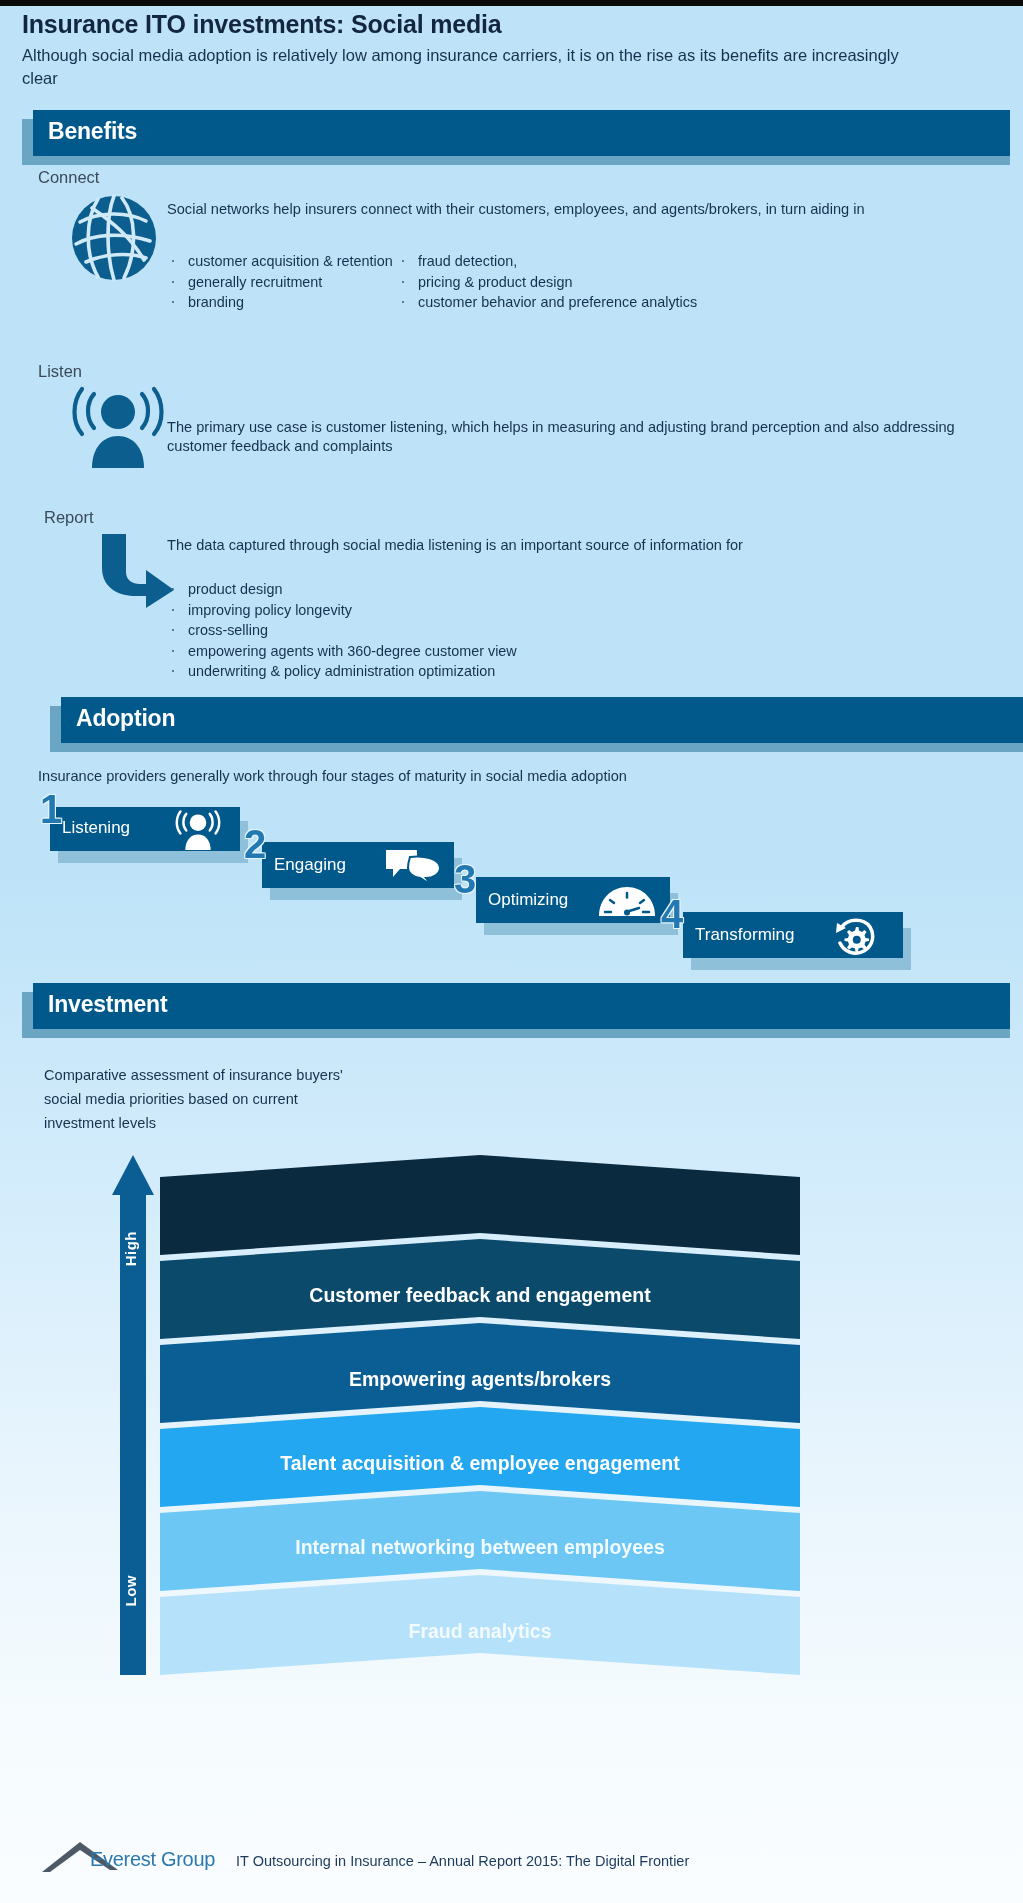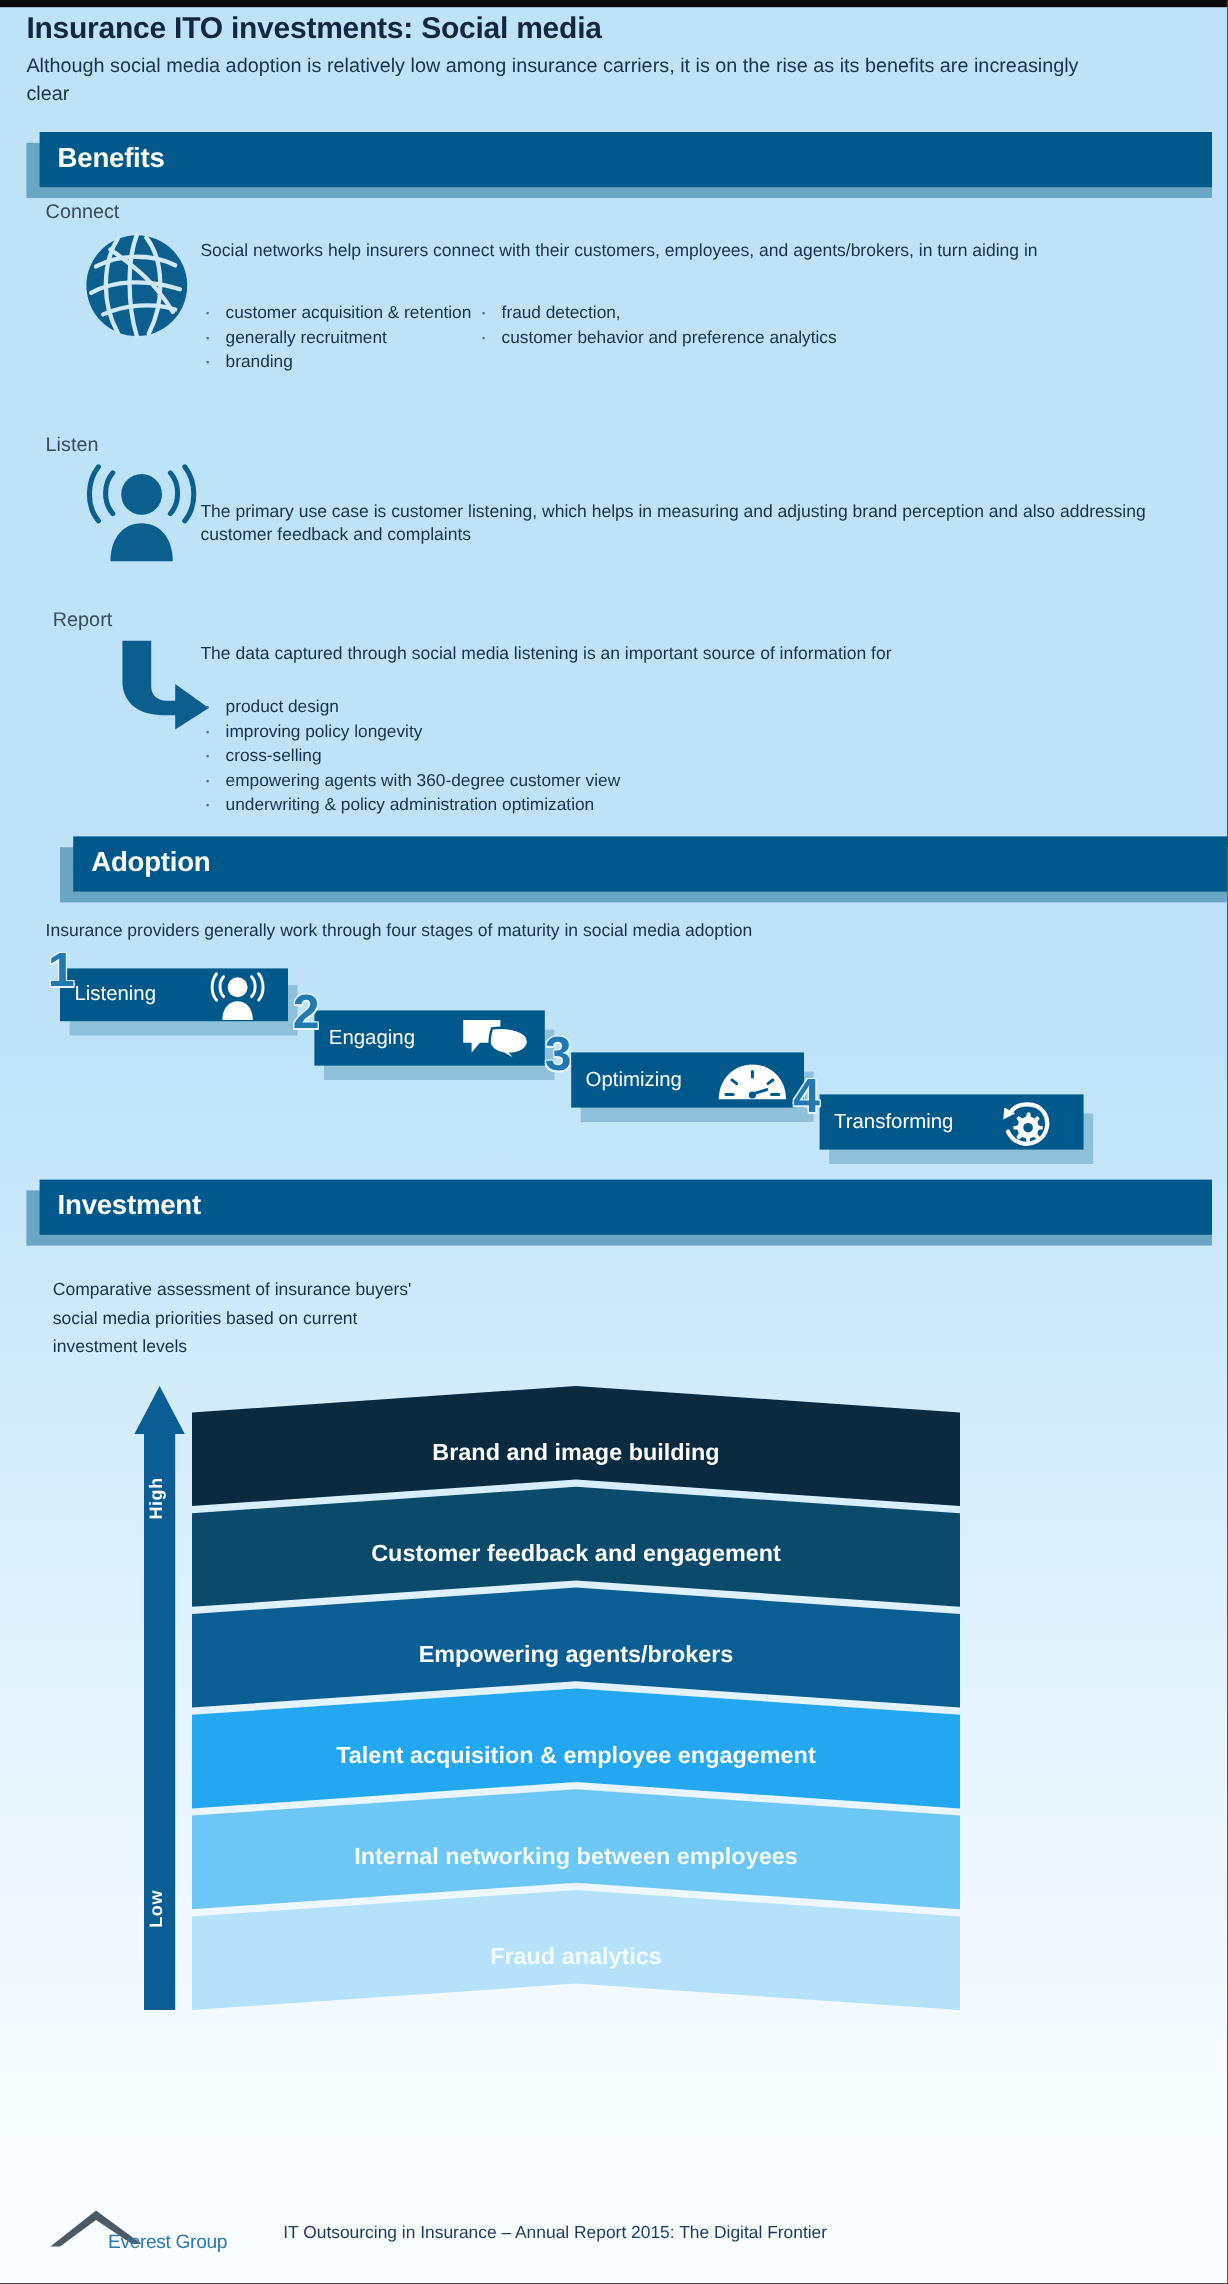--- a/index.html
+++ b/index.html
@@ -166,25 +166,24 @@
 
   
   .footer {
     position: absolute;
     left: 40px; top: 1840px;
     height: 40px;
   }
   .brand-name {
     position: absolute;
     left: 50px; top: 8px;
-    font-size: 16px;
+    font-size: 20px;
     color: #2b78ad;
     letter-spacing: -0.3px;
     white-space: nowrap;
-    margin-top: 12px;
   }
   .footer-note {
     position: absolute;
     left: 196px; top: 13px;
     font-size: 14.5px;
     color: #1b3a5c;
     white-space: nowrap;
   }
 </style>
 </head>
@@ -232,20 +231,21 @@
   <div class="body-text" style="left:167px; top:200px; width:700px;">Social networks help insurers connect with their customers, employees, and agents/brokers, in turn aiding in</div>
 
   <ul class="bullets" style="position:absolute; left:163px; top:250px; width:245px;">
     <li>customer acquisition &amp; retention</li>
     <li>generally recruitment</li>
     <li>branding</li>
   </ul>
 
   <ul class="bullets" style="position:absolute; left:393px; top:250px; width:450px;">
     <li>fraud detection,</li>
+    <li>pricing &amp; product design</li>
     <li>customer behavior and preference analytics</li>
   </ul>
 
   <div class="sublabel" style="left:38px; top:362px;">Listen</div>
 
   <div class="icon-holder" style="left:70px; top:386px; width:96px; height:82px;">
     <svg width="96" height="82" viewBox="0 0 96 82">
       <g fill="#0b5e8e">
         <circle cx="48" cy="26" r="17"></circle>
         <path d="M22 82 C22 62 33 50 48 50 C63 50 74 62 74 82 Z"></path>
@@ -385,21 +385,20 @@
     <svg id="chev-svg" width="640" height="520" viewBox="0 0 640 520" style="position:absolute; left:50px; top:0;">
         <polygon points="0.0,22.0 320.0,0.0 640.0,22.0 640.0,100.0 320.0,78.0 0.0,100.0" fill="#0a2a3f"></polygon>
         <polygon points="0.0,106.0 320.0,84.0 640.0,106.0 640.0,184.0 320.0,162.0 0.0,184.0" fill="#0b4a6b"></polygon>
         <polygon points="0.0,190.0 320.0,168.0 640.0,190.0 640.0,268.0 320.0,246.0 0.0,268.0" fill="#0a5e93"></polygon>
         <polygon points="0.0,274.0 320.0,252.0 640.0,274.0 640.0,352.0 320.0,330.0 0.0,352.0" fill="#22a7f0"></polygon>
         <polygon points="0.0,358.0 320.0,336.0 640.0,358.0 640.0,436.0 320.0,414.0 0.0,436.0" fill="#6cc7f5"></polygon>
         <polygon points="0.0,442.0 320.0,420.0 640.0,442.0 640.0,520.0 320.0,498.0 0.0,520.0" fill="#b5e2fa"></polygon>
       </svg>
 
     <div id="chev-labels" style="position:absolute; left:50px; top:0; width:640px; height:520px;">
-        <div class="chev-label" style="top: 45.4px;">Brand and image building</div>
         <div class="chev-label" style="top: 129.4px;">Customer feedback and engagement</div>
         <div class="chev-label" style="top: 213.4px;">Empowering agents/brokers</div>
         <div class="chev-label" style="top: 297.4px;">Talent acquisition &amp; employee engagement</div>
         <div class="chev-label" style="top: 381.4px; color: rgb(243, 251, 255);">Internal networking between employees</div>
         <div class="chev-label" style="top: 465.4px; color: rgb(243, 251, 255);">Fraud analytics</div>
       </div>
   </div>
 
   <div class="footer">
     <svg width="90" height="34" viewBox="0 0 90 34" style="position:absolute; left:0; top:0;">

